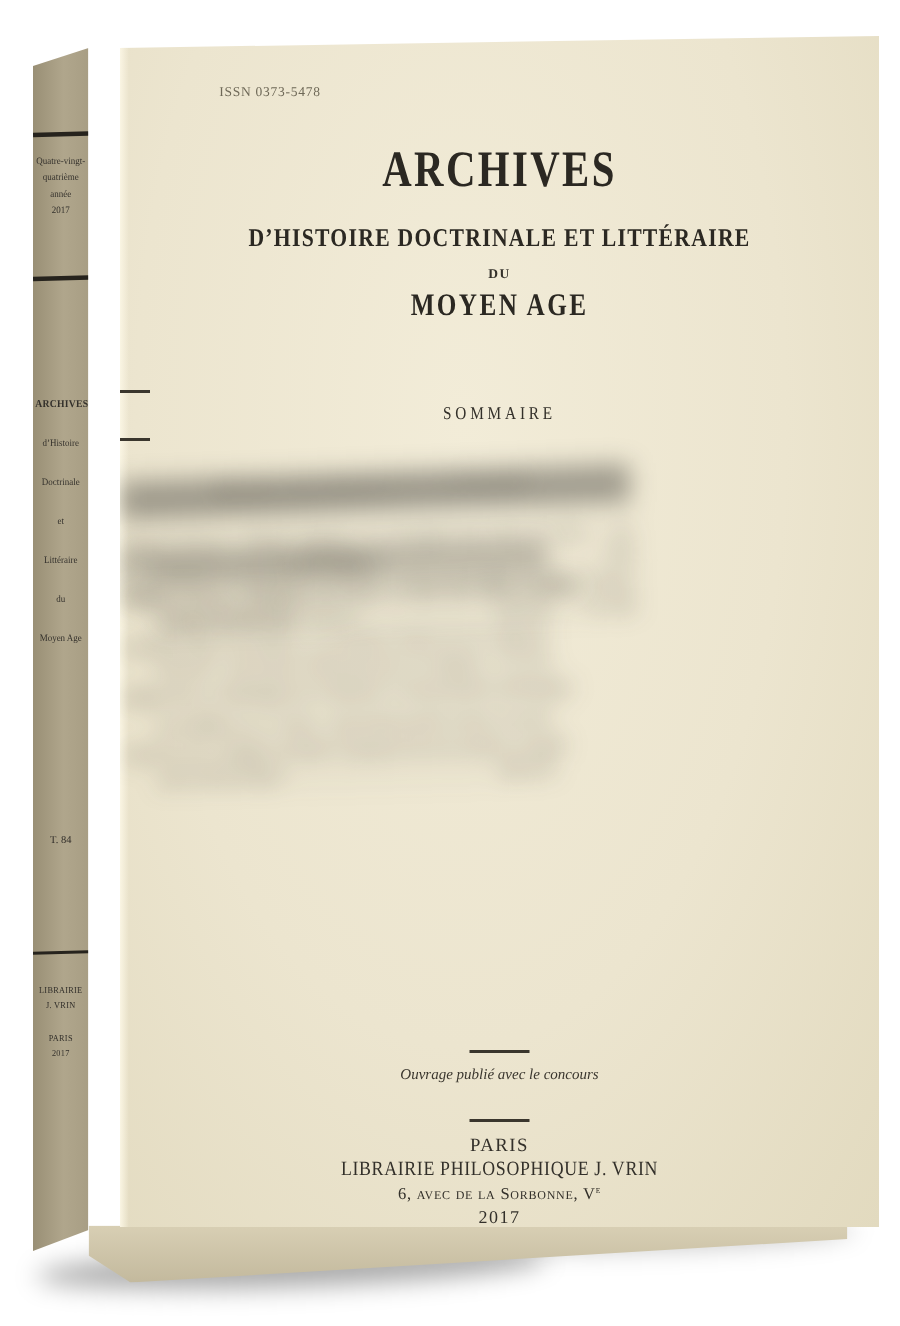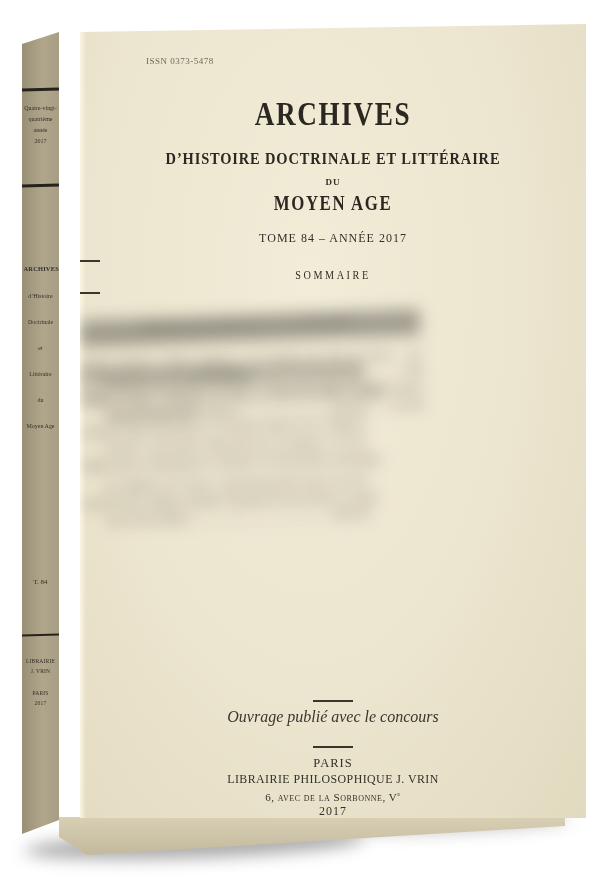--- a/index.html
+++ b/index.html
@@ -32,21 +32,21 @@
     background:linear-gradient(to right,var(--spine-dark),var(--spine) 55%,#a89e84 100%);
     clip-path:polygon(0 12px,100% 0,100% 788px,0 802px);
   }
   .sp-rule{position:absolute;left:0;right:0;height:2.5px;background:#26231d;transform:rotate(-1.6deg);}
   .sp-r1{top:56px;} .sp-r2{top:152px;} .sp-r3{top:602px;height:2px;}
   .sp-block{position:absolute;left:0;right:0;text-align:center;color:#33302b;}
   .sp-year{top:70px;font-size:6.5px;line-height:11px;}
   .sp-title{top:232px;font-size:6.5px;}
   .sp-title .spine-line{line-height:11px;margin-bottom:15px;}
   .sp-title .spine-line:first-child{font-size:7px;font-weight:bold;letter-spacing:.2px;}
-  .sp-tome{top:546px;font-size:7px;}
+  .sp-tome{top:524px;font-size:7px;}
   .sp-pub{top:624px;font-size:6px;line-height:10px;letter-spacing:.2px;}
   .sp-city{top:656px;font-size:6px;line-height:10px;letter-spacing:.2px;}
   .spine-line{transform:scaleX(.92);transform-origin:center;}
 
   
   .cover{
     position:absolute;left:59px;top:24px;width:506px;height:794px;
     background:radial-gradient(ellipse at 45% 32%,var(--cover-light) 0%,var(--cover) 55%,var(--cover-dark) 100%);
     clip-path:polygon(0 8px,100% 0,100% 100%,0 100%);
     margin-left:21px;
@@ -82,21 +82,21 @@
   .leader{flex:1 1 auto;min-width:8px;border-bottom:1.5px dotted #4a453b;margin:0 4px 4px 5px;}
   .leader.none{border-bottom:none;min-width:3px;margin:0;}
   .pages{white-space:nowrap;}
   .seg-r{font-style:normal;}
   .seg-i{font-style:italic;}
   .seg-sc{font-variant:small-caps;}
   .seg-isc{font-style:italic;font-variant:small-caps;}
   .seg-sup{font-style:italic;font-size:.6em;vertical-align:super;}
 
   
-  .concours{top:676px;font-style:italic;font-size:16px;line-height:13px;color:#3a362e;}
+  .concours{top:676px;font-style:italic;font-size:10px;line-height:13px;color:#3a362e;}
   .concours .rule{margin:0 auto 8px;}
   .imprint{top:722px;}
   .imprint .rule{margin:0 auto 8px;}
   .imp-city{font-size:12.5px;line-height:15px;letter-spacing:1px;}
   .imp-pub{font-size:13.5px;line-height:16px;letter-spacing:.5px;transform:scaleX(.88);}
   .imp-addr{font-variant:small-caps;font-size:11px;line-height:14px;letter-spacing:.5px;}
   .imp-year{font-size:12px;line-height:15px;letter-spacing:1px;}
 </style>
 </head>
 <body>
@@ -136,21 +136,20 @@
         <div class="spine-line">2017</div>
       </div>
   </div>
 
   <div class="cover">
     <div class="issn">ISSN 0373-5478</div>
     <h1 class="t-archives">ARCHIVES</h1>
     <div class="t-sub">D’HISTOIRE DOCTRINALE ET LITTÉRAIRE</div>
     <div class="t-du">DU</div>
     <div class="t-moyen">MOYEN AGE</div>
-    <div class="t-tome">TOME 84 – ANNÉE 2017</div>
     <div class="rule rule-a"></div>
     <div class="t-sommaire">SOMMAIRE</div>
     <div class="rule rule-b"></div>
 
     <div class="toc" id="toc">
         <div class="toc-section s1">
           <div class="toc-heading">Études doctrinales et littéraires</div>
           <div class="toc-entry">
             <div class="toc-line"><span class="line-text"><span class="seg-r">Aurora </span><span class="seg-sc">Panzica</span><span class="seg-r">, </span><span class="seg-i">Nicole Oresme à la Faculté des Arts de Paris : les</span></span></div>
             <div class="toc-line cont last">

